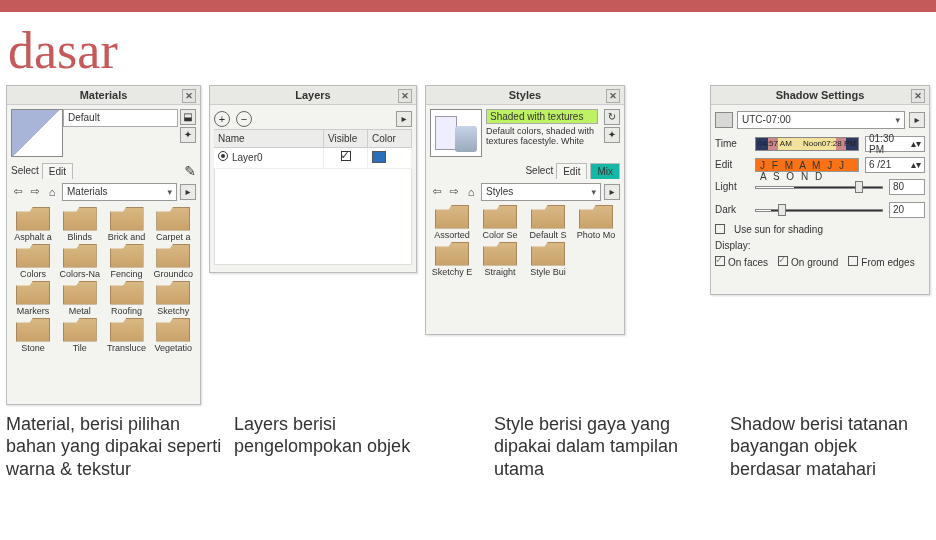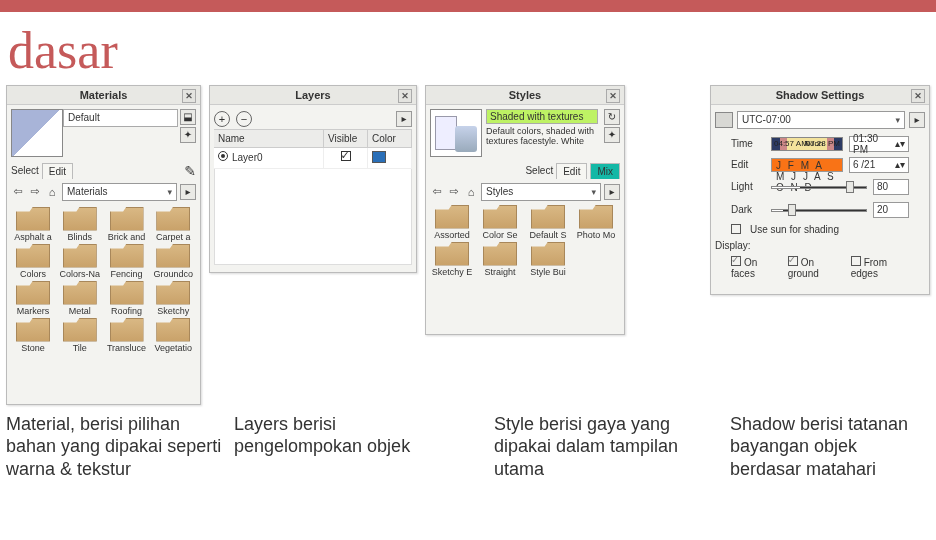--- a/index.html
+++ b/index.html
@@ -56,21 +56,21 @@
   .sty-prev { width: 52px; height: 48px; background: #fff; border: 1px solid #888; position: relative; }
   .sty-prev::before { content: ""; position: absolute; left: 4px; top: 6px; width: 20px; height: 32px; background: #eef; border: 1px solid #99a; }
   .sty-prev::after { content: ""; position: absolute; right: 4px; bottom: 4px; width: 22px; height: 26px; background: linear-gradient(#c6d2ea, #9ab); border-radius: 3px; }
   .sty-desc { flex: 1; font-size: 9px; line-height: 1.15; }
   .sty-name { background: #bef264; border: 1px solid #aaa; padding: 1px 3px; margin-bottom: 2px; font-size: 10px; }
   .sty-grid { margin-top: 4px; display: grid; grid-template-columns: repeat(4, 1fr); gap: 2px; }
 
   
   .sha-top { display: flex; align-items: center; gap: 4px; padding: 2px 0; }
   .sha-ico { width: 18px; height: 16px; background: #d8d8d4; border: 1px solid #888; }
-  .sha-row { display: flex; align-items: center; gap: 6px; margin: 5px 16px; font-size: 10px; }
+  .sha-row { display: flex; align-items: center; gap: 6px; margin: 5px 0; font-size: 10px; }
   .sha-lbl { width: 34px; }
   .slider-full { flex: 1; height: 18px; position: relative; }
   .track { position: absolute; left: 0; right: 0; top: 8px; height: 3px; background: linear-gradient(90deg, #fff 0%, #fff 30%, #333 30%, #333 100%); border: 1px solid #888; }
   .track.dark { background: linear-gradient(90deg, #fff 0%, #fff 12%, #333 12%, #333 100%); }
   .thumb { position: absolute; top: 3px; width: 8px; height: 12px; background: #e8e8e4; border: 1px solid #777; }
   .valbox { width: 60px; height: 16px; background: #fff; border: 1px solid #999; padding: 1px 3px; font-size: 10px; display: flex; align-items: center; justify-content: space-between; }
   .chk-sm { width: 10px; height: 10px; border: 1px solid #555; display: inline-block; margin-right: 3px; position: relative; }
   .chk-sm.on::after { content: "✓"; position: absolute; left: -1px; top: -3px; font-size: 10px; color: #888; }
   .time-bar { flex: 1; height: 14px; position: relative; background: linear-gradient(90deg, #2c3a63 0 12%, #c88 12% 22%, #f3e29c 22% 78%, #c88 78% 88%, #2c3a63 88% 100%); border: 1px solid #888; font-size: 8px; color: #222; }
   .time-tick { position: absolute; top: 1px; font-size: 8px; }

